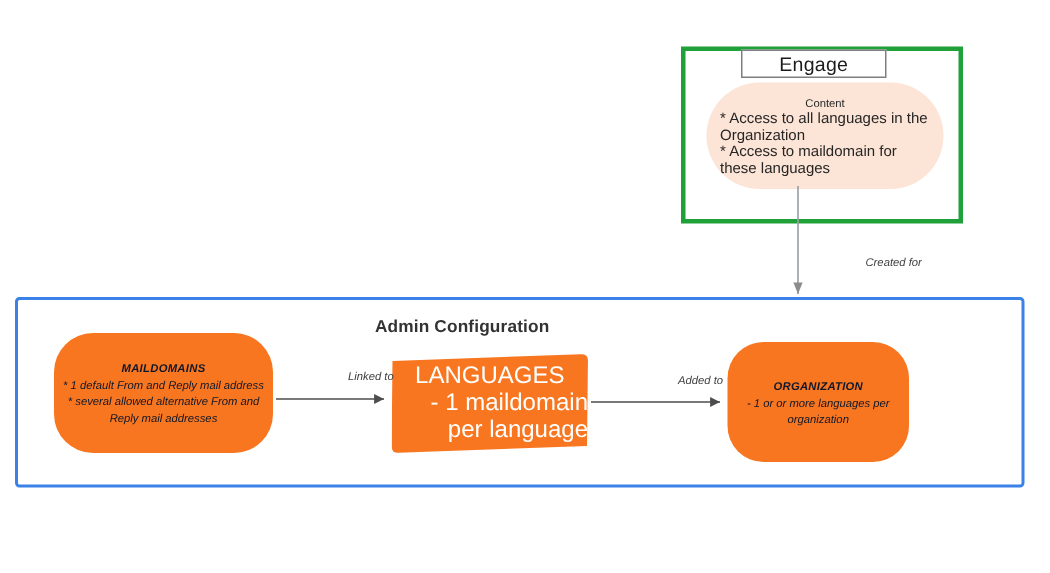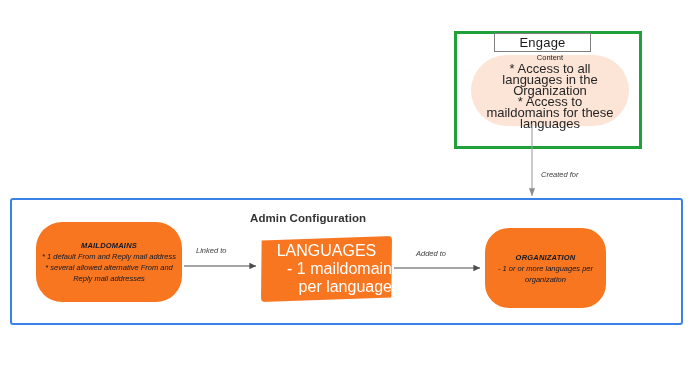--- a/index.html
+++ b/index.html
@@ -64,23 +64,22 @@
     justify-content: center;
     padding: 0 9px;
   }
   #engage-content-oval .ctitle {
     font-size: 7.5px;
     color: #262626;
     text-align: left;
     line-height: 11px;
   }
   #engage-content-oval .cline {
-    font-size: 13px;
+    font-size: 10px;
     color: #262626;
-    text-align: center;
     line-height: 11px;
   }
 
   
   #admin-container {
     position: absolute;
     left: 10px;
     top: 198px;
     width: 673px;
     height: 127px;
@@ -167,20 +166,21 @@
     padding: 0 6px;
   }
 
   
   .conn-label {
     position: absolute;
     font-size: 7.5px;
     font-style: italic;
     color: #404040;
     white-space: nowrap;
+    margin-left: 36px;
   }
   #label-linked-to { left: 196px; top: 246px; }
   #label-added-to  { left: 416px; top: 249px; }
   #label-created-for { left: 541px; top: 170px; }
 
   svg.overlay {
     position: absolute;
     left: 0;
     top: 0;
     width: 700px;
@@ -196,21 +196,21 @@
 
   <div id="engage-container"></div>
 
   <div id="engage-title-box">
     <span class="label">Engage</span>
   </div>
 
   <div id="engage-content-oval">
     <span class="ctitle">Content</span>
     <span class="cline">* Access to all languages in the Organization</span>
-    <span class="cline">* Access to maildomains for these languages</span>
+    <span class="cline">* Access to maildomain for these languages</span>
   </div>
 
   <div id="admin-container"></div>
 
   <div id="admin-title">Admin Configuration</div>
 
   <div class="node" id="node-maildomains">
     <span class="ntitle">MAILDOMAINS</span>
     <span class="nline">* 1 default  From and Reply mail address</span>
     <span class="nline">* several allowed alternative From and Reply mail addresses</span>

